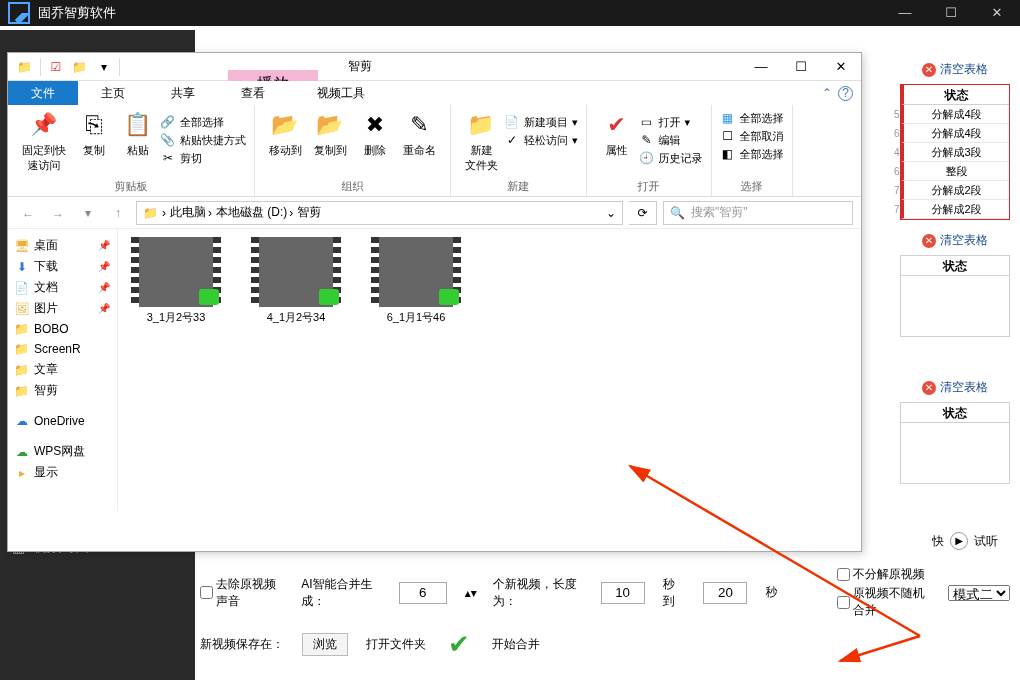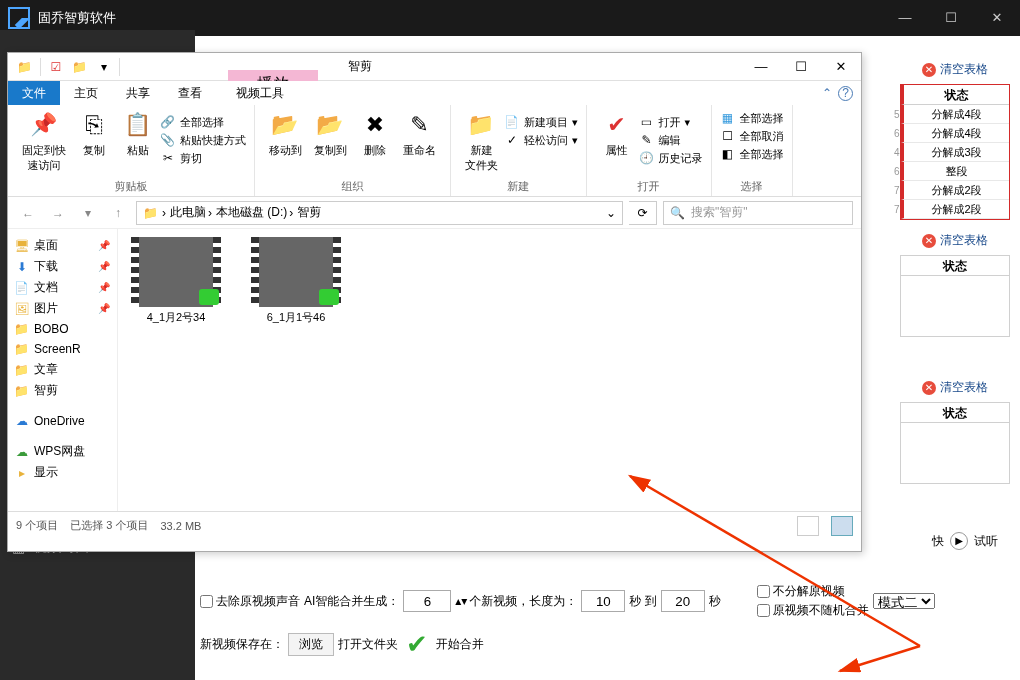--- a/index.html
+++ b/index.html
@@ -1,19 +1,19 @@
 <!DOCTYPE html>
 <html><head>
 <meta charset="utf-8">
 <style>
 * { margin:0; padding:0; box-sizing:border-box; font-family:"Microsoft YaHei","Segoe UI",Arial,sans-serif; }
 body { width:1020px; height:680px; overflow:hidden; background:#fff; position:relative; }
 
 
-.app-bar { height:36px; background:#1a1a1a; display:flex; align-items:center; color:#fff; font-size:13px; }
+.app-bar { height:26px; background:#1a1a1a; display:flex; align-items:center; color:#fff; font-size:13px; }
 .app-bar .logo { width:22px; height:22px; margin:0 8px; border:2px solid #4da6ff; display:flex; align-items:center; justify-content:center; }
 .app-bar .logo::before { content:""; width:10px; height:10px; border-right:6px solid #4da6ff; border-top:6px solid transparent; transform:rotate(45deg); }
 .app-bar .spacer { flex:1; }
 .app-bar .win-btn { width:46px; height:30px; text-align:center; line-height:30px; color:#ccc; font-size:13px; }
 
 
 .right-panel { position:absolute; right:10px; top:55px; width:110px; }
 .clear-btn { display:flex; align-items:center; justify-content:center; gap:4px; font-size:12px; color:#1a4a8a; margin:6px 0; }
 .clear-btn .x { width:14px; height:14px; border-radius:50%; background:#e74c3c; color:#fff; font-size:10px; line-height:14px; text-align:center; }
 .tbl { border:1px solid #d42a2a; }
@@ -32,21 +32,21 @@
 .ex-title .qat { display:flex; align-items:center; gap:2px; padding:0 6px; }
 .ex-title .qat-ic { width:22px; height:22px; display:flex; align-items:center; justify-content:center; font-size:12px; }
 .ex-title .qat-folder { color:#e8b23a; }
 .ex-title .sep { width:1px; height:18px; background:#ddd; margin:0 2px; }
 .ex-title .play-tab { width:90px; height:28px; background:#f4b7d4; text-align:center; line-height:28px; font-size:16px; margin-left:100px;margin-top:34px; }
 .ex-title .ex-name { margin-left:30px; font-size:12px; }
 .ex-title .spacer { flex:1; }
 .ex-title .wbtn { width:40px; height:28px; text-align:center; line-height:28px; font-size:13px; }
 
 .ex-tabs { height:24px; display:flex; background:#fff; font-size:12px; align-items:center; position:relative; }
-.ex-tabs .tab { padding:0 14px; line-height:24px; }
+.ex-tabs .tab { padding:0 23px; line-height:24px; }
 .ex-tabs .tab.active { background:#1979ca; color:#fff; }
 .ex-tabs .help { position:absolute; right:8px; display:flex; gap:6px; align-items:center; font-size:12px; color:#4a7bb5; }
 
 .ribbon { height:92px; border-bottom:1px solid #ddd; display:flex; font-size:11px; }
 .r-grp { border-right:1px solid #e5e5e5; padding:4px 8px; display:flex; flex-direction:column; position:relative; }
 .r-grp .lbl { position:absolute; bottom:2px; left:0; right:0; text-align:center; font-size:11px; color:#666; }
 .r-big { display:flex; flex-direction:column; align-items:center; gap:2px; padding:0 6px; }
 .r-big .ic { width:32px; height:32px; display:flex; align-items:center; justify-content:center; font-size:22px; }
 .r-row { display:flex; align-items:center; gap:4px; padding:1px 0; }
 .r-row .ic { width:16px; height:16px; font-size:12px; display:flex; align-items:center; justify-content:center; }
@@ -77,21 +77,21 @@
 
 .status { height:28px; border-top:1px solid #ddd; display:flex; align-items:center; padding:0 8px; font-size:11px; color:#555; gap:12px; }
 .status .spacer { flex:1; }
 .status .vbtn { width:22px; height:20px; border:1px solid #ccc; }
 .status .vbtn.active { background:#cde; border-color:#6ab; }
 .sidebar-dark { position:absolute; left:0; top:30px; bottom:0; width:195px; background:#2a2a2a; color:#888; font-size:11px; padding:8px 12px; }
 .sidebar-dark .cov { margin-top:500px; color:#aaa; font-size:14px; display:flex; align-items:center; gap:8px; }
 .sidebar-dark .note { margin-top:20px; line-height:16px; }
 
 .form-area { position:absolute; left:200px; bottom:10px; right:10px; font-size:12px; }
-.form-row { display:flex; align-items:center; gap:4px; margin-bottom:10px; }
+.form-row { display:flex; align-items:center; gap:18px; margin-bottom:10px; }
 .form-row label.cb { display:flex; align-items:center; gap:3px; }
 .form-row input[type=text] { border:1px solid #aaa; height:22px; padding:0 6px; text-align:center; }
 .btn-flat { border:1px solid #bbb; padding:2px 10px; background:#f4f4f4; }
 .grn-chk { color:#3a3; font-size:26px; margin:0 4px; }
 .speed-col { position:absolute; right:22px; bottom:130px; font-size:12px; display:flex; align-items:center; gap:6px; }
 .speed-col .play { width:18px; height:18px; border:1px solid #999; border-radius:50%; text-align:center; line-height:16px; font-size:10px; }
 
 svg.arrow { position:absolute; pointer-events:none; }
 </style>
 </head>
@@ -389,41 +389,41 @@
           <span>显示</span>
         </div>
       </div>
     <div class="content" id="files">
         <div class="file">
           <div class="thumb">
             <div class="perf l"></div>
             <div class="perf r"></div>
             <div class="ov"></div>
           </div>
-          <div class="fname">4_1月2号34</div>
+          <div class="fname">3_1月2号33</div>
         </div>
         <div class="file">
           <div class="thumb">
             <div class="perf l"></div>
             <div class="perf r"></div>
             <div class="ov"></div>
           </div>
+          <div class="fname">4_1月2号34</div>
+        </div>
+        <div class="file">
+          <div class="thumb">
+            <div class="perf l"></div>
+            <div class="perf r"></div>
+            <div class="ov"></div>
+          </div>
           <div class="fname">6_1月1号46</div>
         </div>
       </div>
   </div>
 
-  <div class="status">
-    <span>9 个项目</span>
-    <span>已选择 3 个项目</span>
-    <span>33.2 MB</span>
-    <span class="spacer"></span>
-    <span class="vbtn"></span>
-    <span class="vbtn active"></span>
-  </div>
 </div>
 
 <svg class="arrow" width="1020" height="680">
   <defs>
       <marker id="ah" markerWidth="10" markerHeight="10" refX="8" refY="3" orient="auto">
         <path d="M0,0 L9,3 L0,6 Z" fill="#e30"></path>
       </marker>
     </defs>
   <line x1="920" y1="610" x2="630" y2="440" stroke="#e30" stroke-width="2.5" marker-end="url(#ah)"></line>
   <line x1="920" y1="610" x2="840" y2="635" stroke="#e30" stroke-width="2.5" marker-end="url(#ah)"></line>

